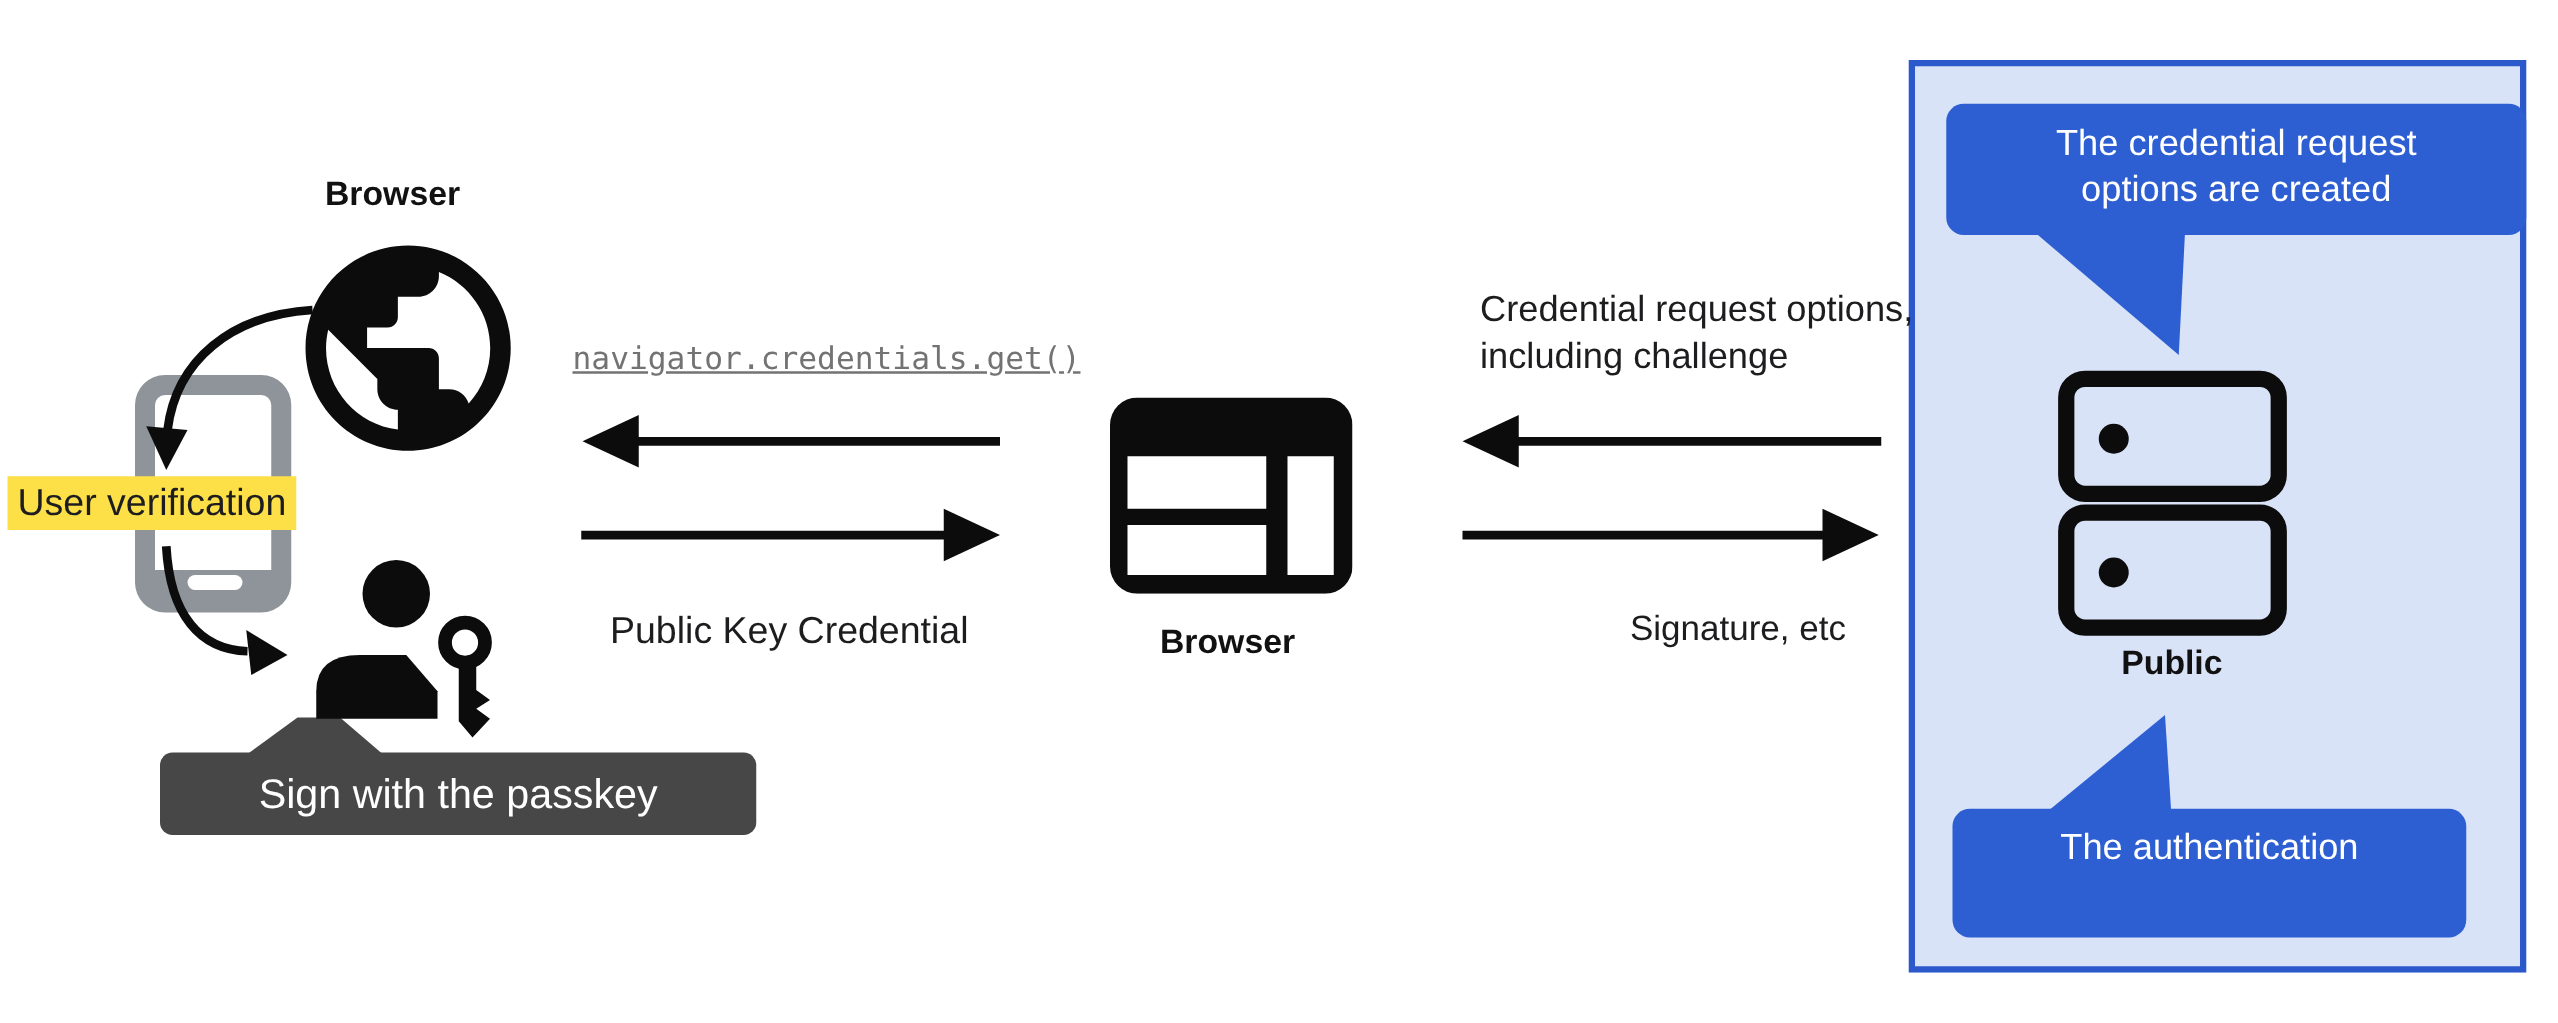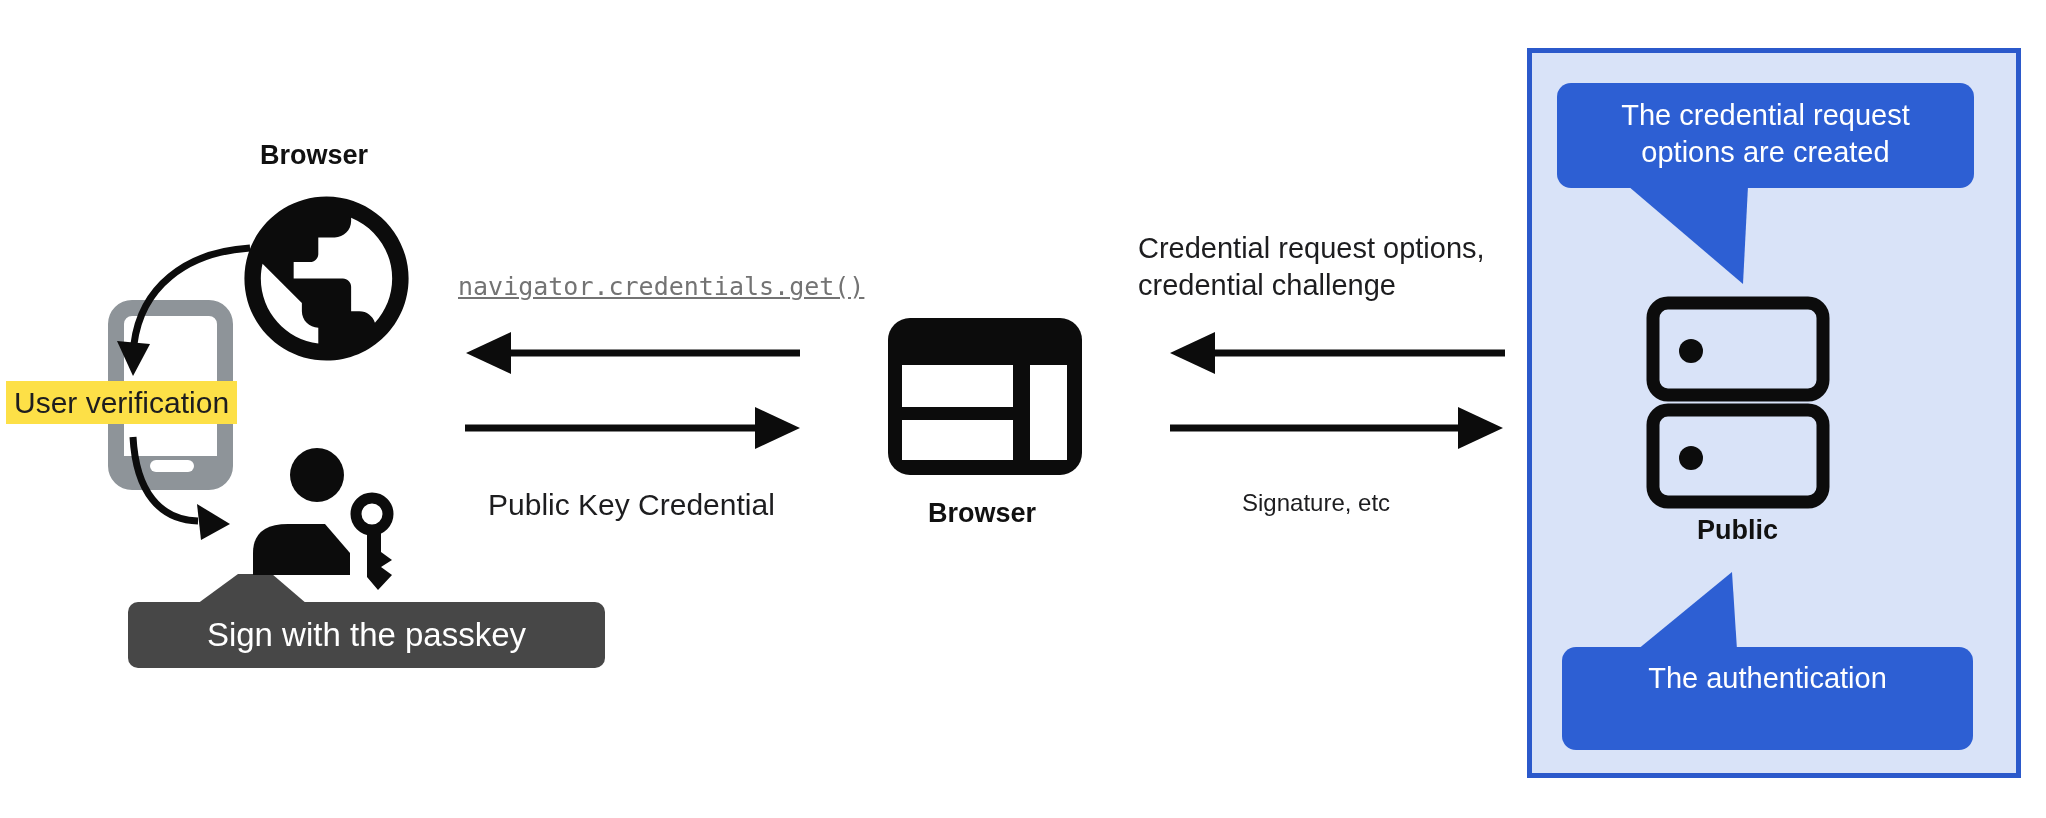--- a/index.html
+++ b/index.html
@@ -15,21 +15,21 @@
   
   .panel{
     left:1527px;top:48px;width:494px;height:730px;box-sizing:border-box;
     background:var(--panel-fill,#d9e3f8);border:5px solid var(--panel-border,#2b59cb);
   }
   
   .bubble{
     background:var(--accent-blue,#2d5fd3);border-radius:14px;color:#fff;
     font-size:29px;line-height:37px;text-align:center;
   }
-  .bubble-top{left:1557px;top:83px;width:417px;height:105px;padding-top:14px;box-sizing:border-box;}
+  .bubble-top{left:1557px;top:83px;width:464px;height:105px;padding-top:14px;box-sizing:border-box;}
   .bubble-bottom{left:1562px;top:647px;width:411px;height:103px;padding-top:13px;box-sizing:border-box;}
 
   
   .phone{
     left:108px;top:300px;width:125px;height:190px;box-sizing:border-box;
     border:16px solid var(--phone-gray,#8e9499);border-bottom-width:34px;border-radius:24px;
   }
   .phone-slot{left:150px;top:460px;width:44px;height:12px;background:#ffffff;border-radius:6px;}
 
   
@@ -125,26 +125,26 @@
   <div class="abs bold-label" style="left:260px;top:140px">Browser</div>
 
   <div class="abs uv-label label">User verification</div>
 
   <div class="abs mono-label" style="left:458px;top:272px">navigator.credentials.get()</div>
 
   <div class="abs label" style="left:488px;top:486px;font-size:30px">Public Key Credential</div>
 
   <div class="abs bold-label" style="left:928px;top:498px">Browser</div>
 
-  <div class="abs label" style="left:1138px;top:230px">
+  <div class="abs label" style="left:1184px;top:230px">
     <div>Credential request options,</div>
-    <div>credential challenge</div>
+    <div>including challenge</div>
   </div>
 
-  <div class="abs label" style="left:1242px;top:484px;font-size:24px">Signature, etc</div>
+  <div class="abs label" style="left:1304px;top:484px;font-size:28px">Signature, etc</div>
 
   <div class="abs bold-label" style="left:1697px;top:515px">Public</div>
 
   <div class="abs badge">
     <span>Sign with the passkey</span>
   </div>
 
   <div class="abs bubble bubble-top">
     <div>The credential request</div>
     <div>options are created</div>

